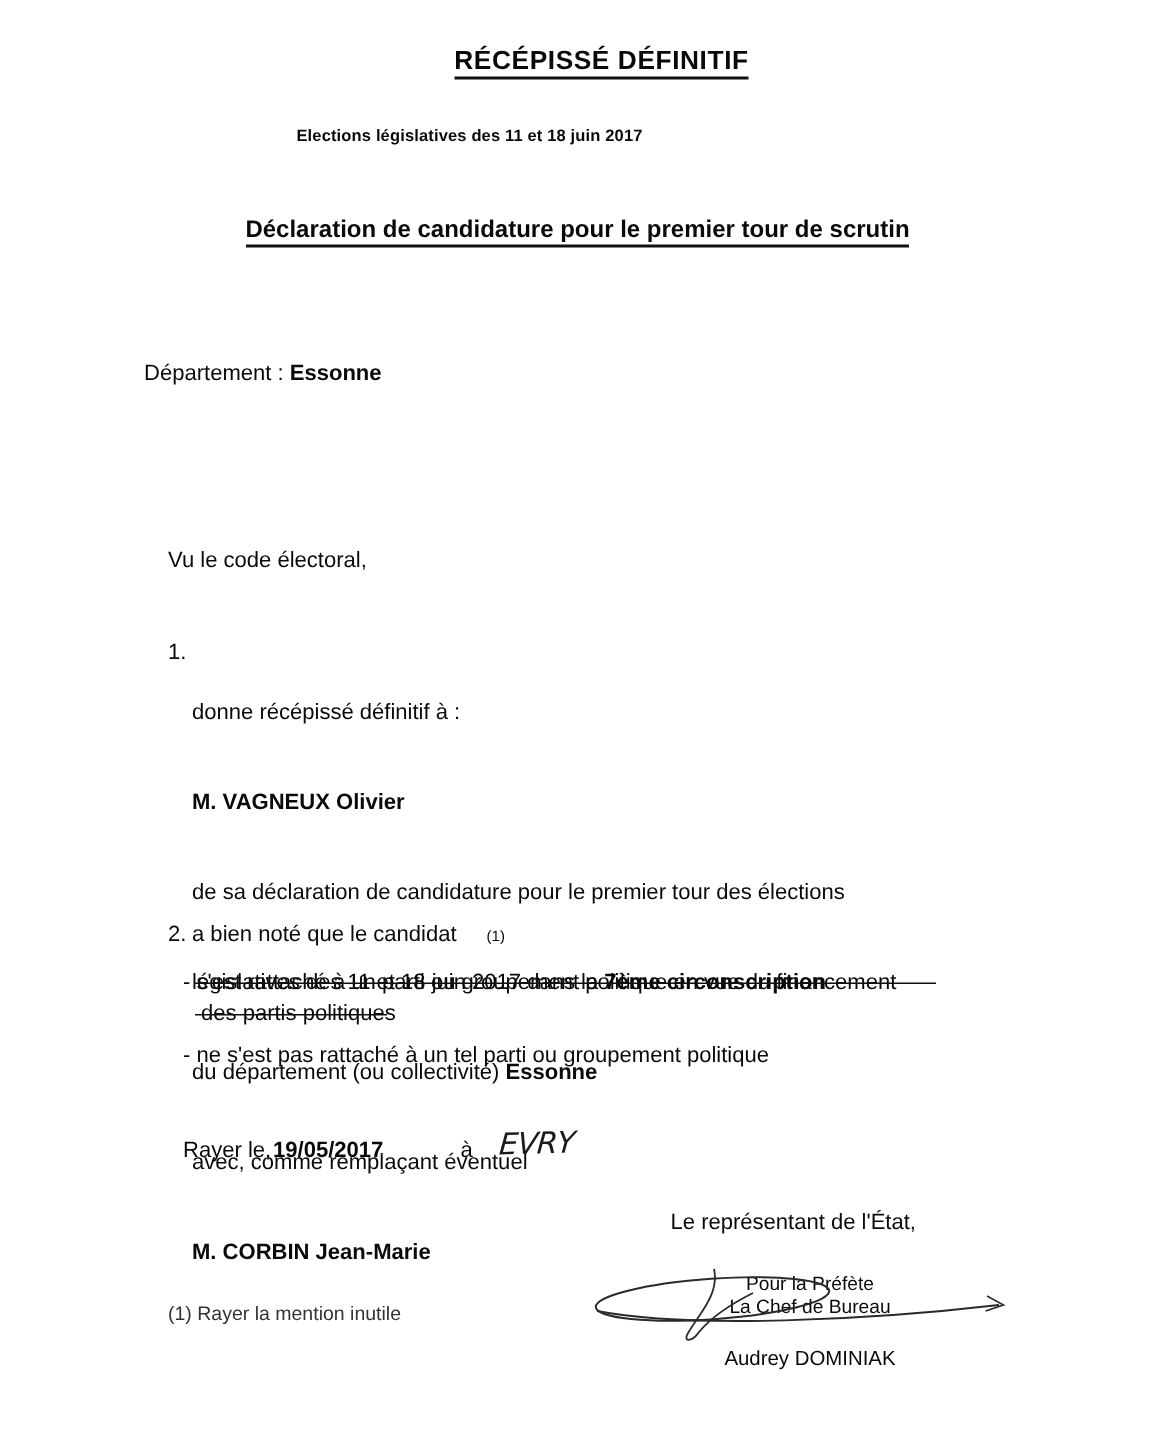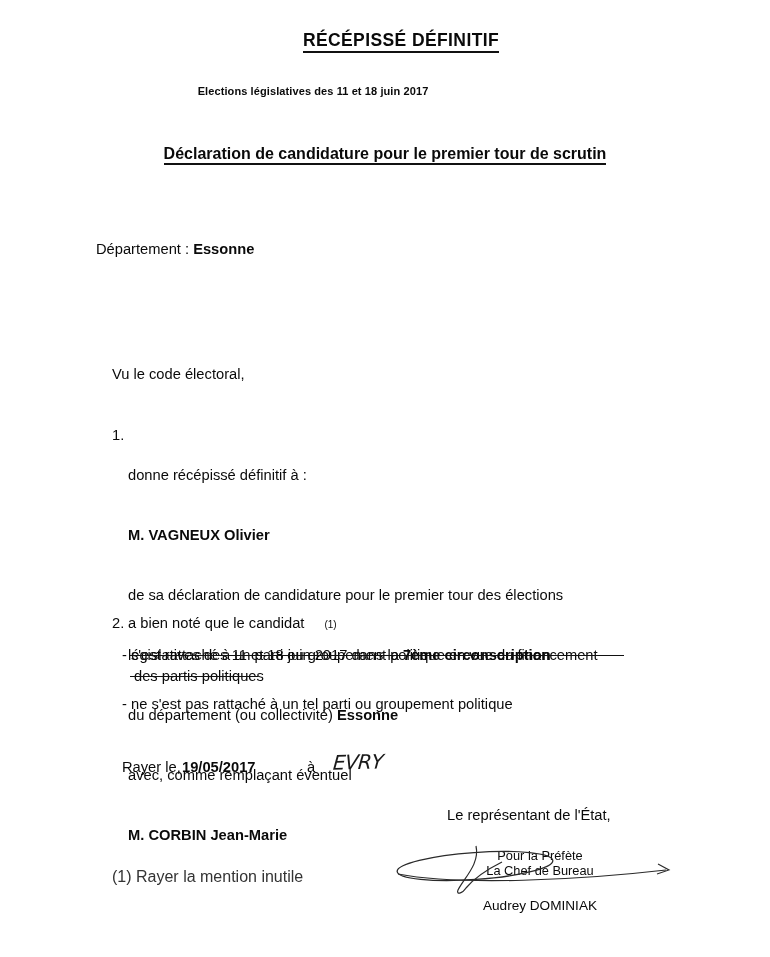--- a/index.html
+++ b/index.html
@@ -149,21 +149,21 @@
     left: 380px;
     width: 310px;
     height: 75px;
     pointer-events: none;
   }
 
   .footnote {
     position: absolute;
     top: 868px;
     left: 112px;
-    font-size: 16px;
+    font-size: 13px;
     color: #333;
   }
 </style>
 </head>
 <body>
 
 <div class="page">
 
   <div class="doc-title">
     <span>RÉCÉPISSÉ DÉFINITIF</span>

